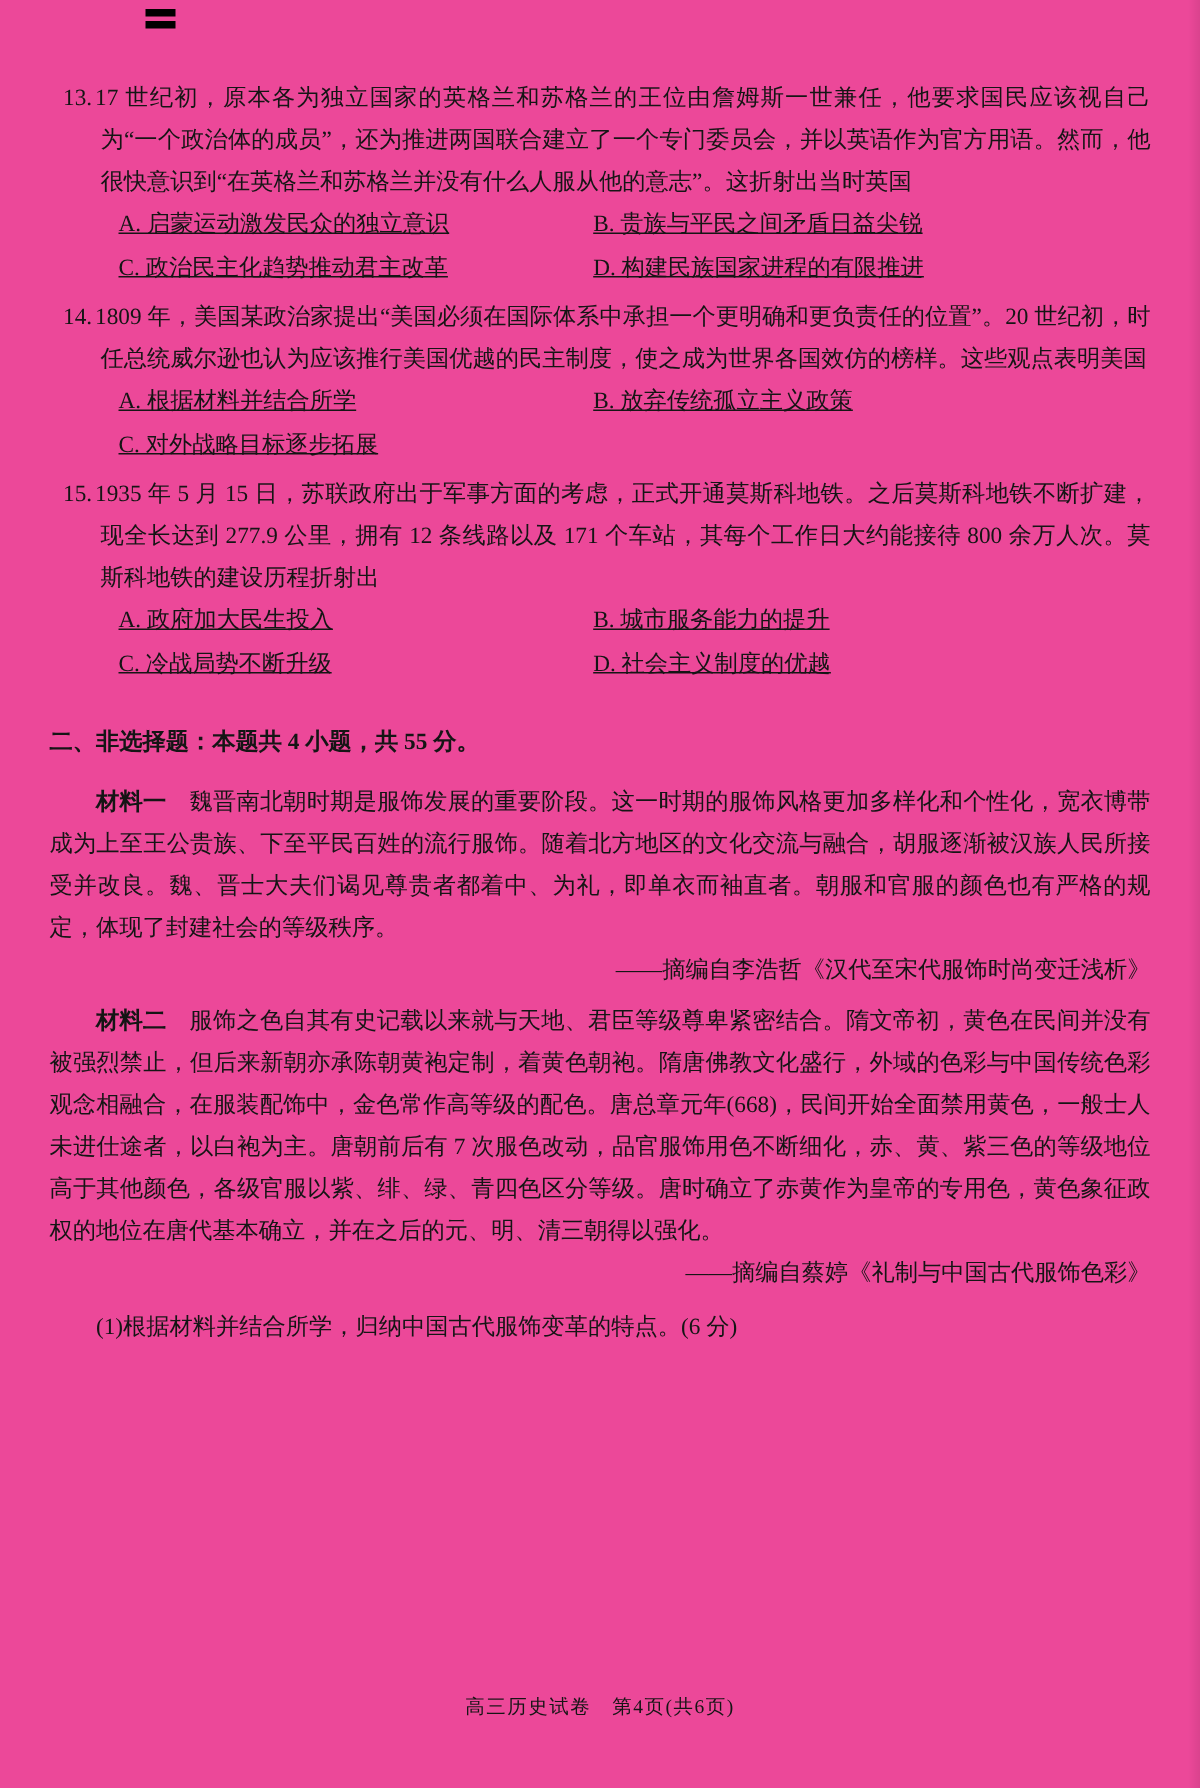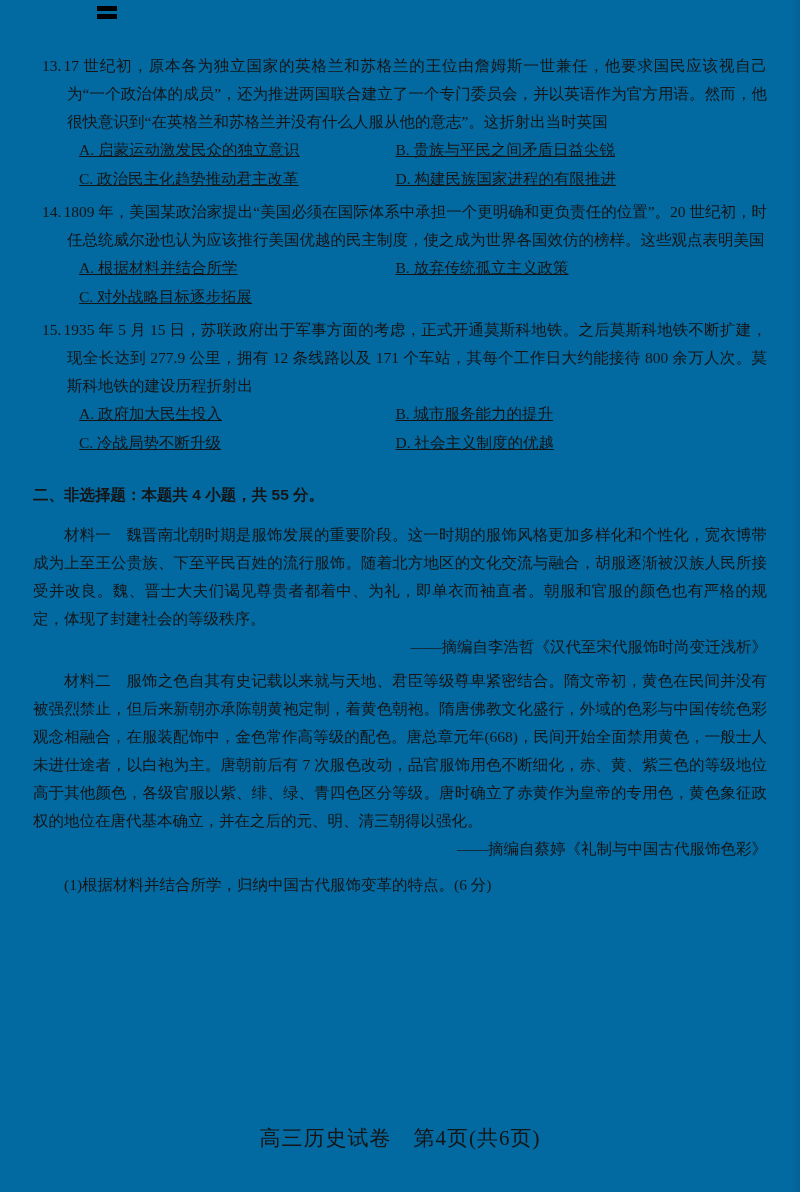--- a/index.html
+++ b/index.html
@@ -1,21 +1,21 @@
 <!DOCTYPE html>
 <html><head>
 <meta charset="utf-8">
 <style>
   * { margin:0; padding:0; box-sizing:border-box; }
   html,body { background:#e8e8e8; }
   body { width:800px; height:1192px; }
   .page {
     position:relative;
     width:800px; height:1192px;
-    background:#0369a1;
+    background:#ec4899;
     color:#151515;
     font-family:"Liberation Serif","DejaVu Serif",serif;
     font-size:15.5px;
     line-height:28px;
     overflow:hidden;
   }
   .edge-shade {
     position:absolute; top:0; right:0; width:8px; height:100%;
     background:linear-gradient(to right, rgba(0,0,0,0), rgba(0,0,0,0.08));
     pointer-events:none;
@@ -29,40 +29,40 @@
   .options {
     display:grid;
     grid-template-columns:46% 1fr;
     padding-left:37px;
     text-indent:0;
     row-gap:1px;
     text-decoration:underline;
   }
   .section-title {
     font-weight:bold;
-    font-family:Liberation Sans, sans-serif;
+    font-family:Liberation Serif, serif;
     font-size:15.5px;
     margin-top:24px;
     margin-bottom:12px;
   }
   .q16-header { font-weight:bold; margin-bottom:2px; }
   .q16-header .q16-title { font-family:"Liberation Sans","DejaVu Sans",sans-serif; }
   .material { text-indent:2em; }
   .material .mat-label {
-    font-weight:normal;
+    font-weight:bold;
     font-family:"Liberation Sans","DejaVu Sans",sans-serif;
     margin-right:1em;
   }
   .attribution { text-align:right; text-indent:0; margin-bottom:6px;font-family:Liberation Serif, serif; }
   .subq { text-indent:2em; line-height:31px; margin-top:3px; }
   .footer {
     position:absolute;
     left:0; right:0; bottom:40px;
     text-align:center;
-    font-size:21px;
+    font-size:13px;
     letter-spacing:1px;
   }
 </style>
 </head>
 <body>
 
 <div class="page">
 
   <div class="reg-mark">
     <div class="bar"></div>

